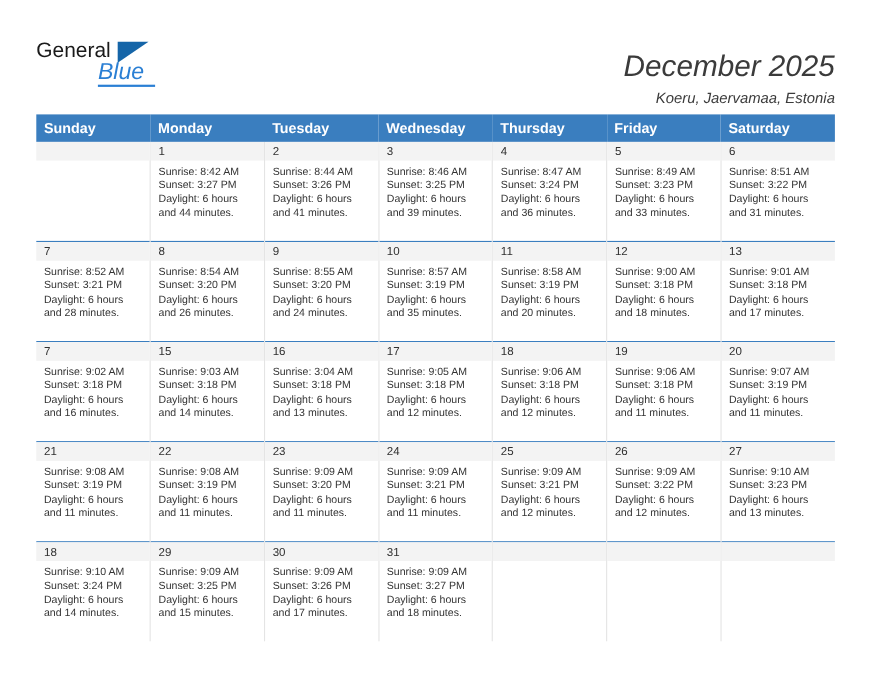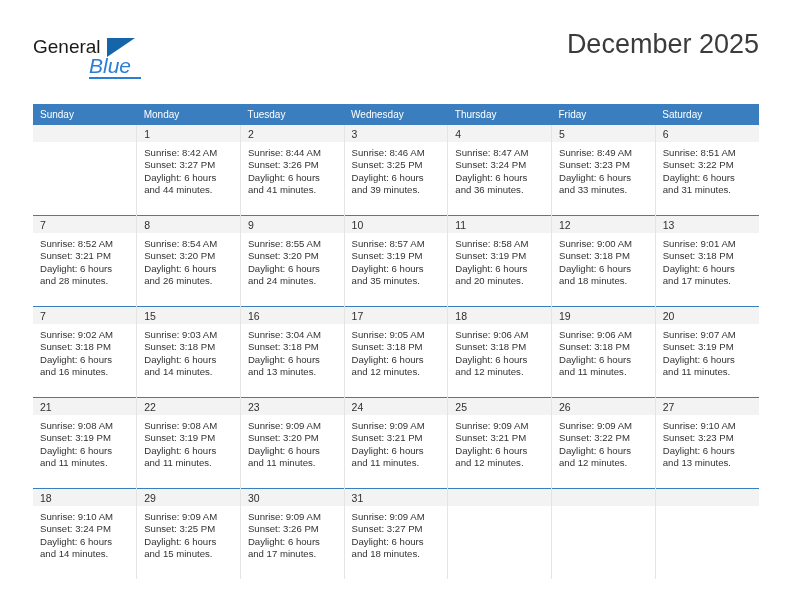--- a/index.html
+++ b/index.html
@@ -69,22 +69,23 @@
     left: 56px;
     top: 41px;
     width: 52px;
     height: 2px;
     background: #2a7fd4;
   }
 
   .title-wrap {
     position: absolute;
     right: 0;
-    top: 0;
+    top: 16px;
     text-align: right;
+    font-style: italic;
   }
   .cal-title {
     font-size: 27px;
     color: #3b3b3b;
     line-height: 32px;
     font-weight: normal;
     margin: 0;
     white-space: nowrap;
   }
   .cal-subtitle {
@@ -100,22 +101,22 @@
     position: absolute;
     left: 33px;
     top: 104px;
     width: 726px;
     border-collapse: collapse;
     table-layout: fixed;
   }
   .cal-head-row th {
     background: #3a7ebf;
     color: #ffffff;
-    font-size: 10px;
-    font-weight: normal;
+    font-size: 13px;
+    font-weight: bold;
     text-align: left;
     padding: 5px 0 5px 7px;
     height: 12px;
     border: none;
     box-sizing: border-box;
   }
 
   .week-row td {
     vertical-align: top;
     padding: 0;
@@ -167,20 +168,21 @@
 
     <div class="logo">
       <span class="logo-general">General</span>
       <span class="logo-tri"></span>
       <span class="logo-blue">Blue</span>
       <span class="logo-bar"></span>
     </div>
 
     <div class="title-wrap">
       <div class="cal-title">December 2025</div>
+      <div class="cal-subtitle">Koeru, Jaervamaa, Estonia</div>
     </div>
 
   </div>
 
   <table class="calendar">
     <thead>
       <tr class="cal-head-row">
         <th>Sunday</th>
         <th>Monday</th>
         <th>Tuesday</th>

